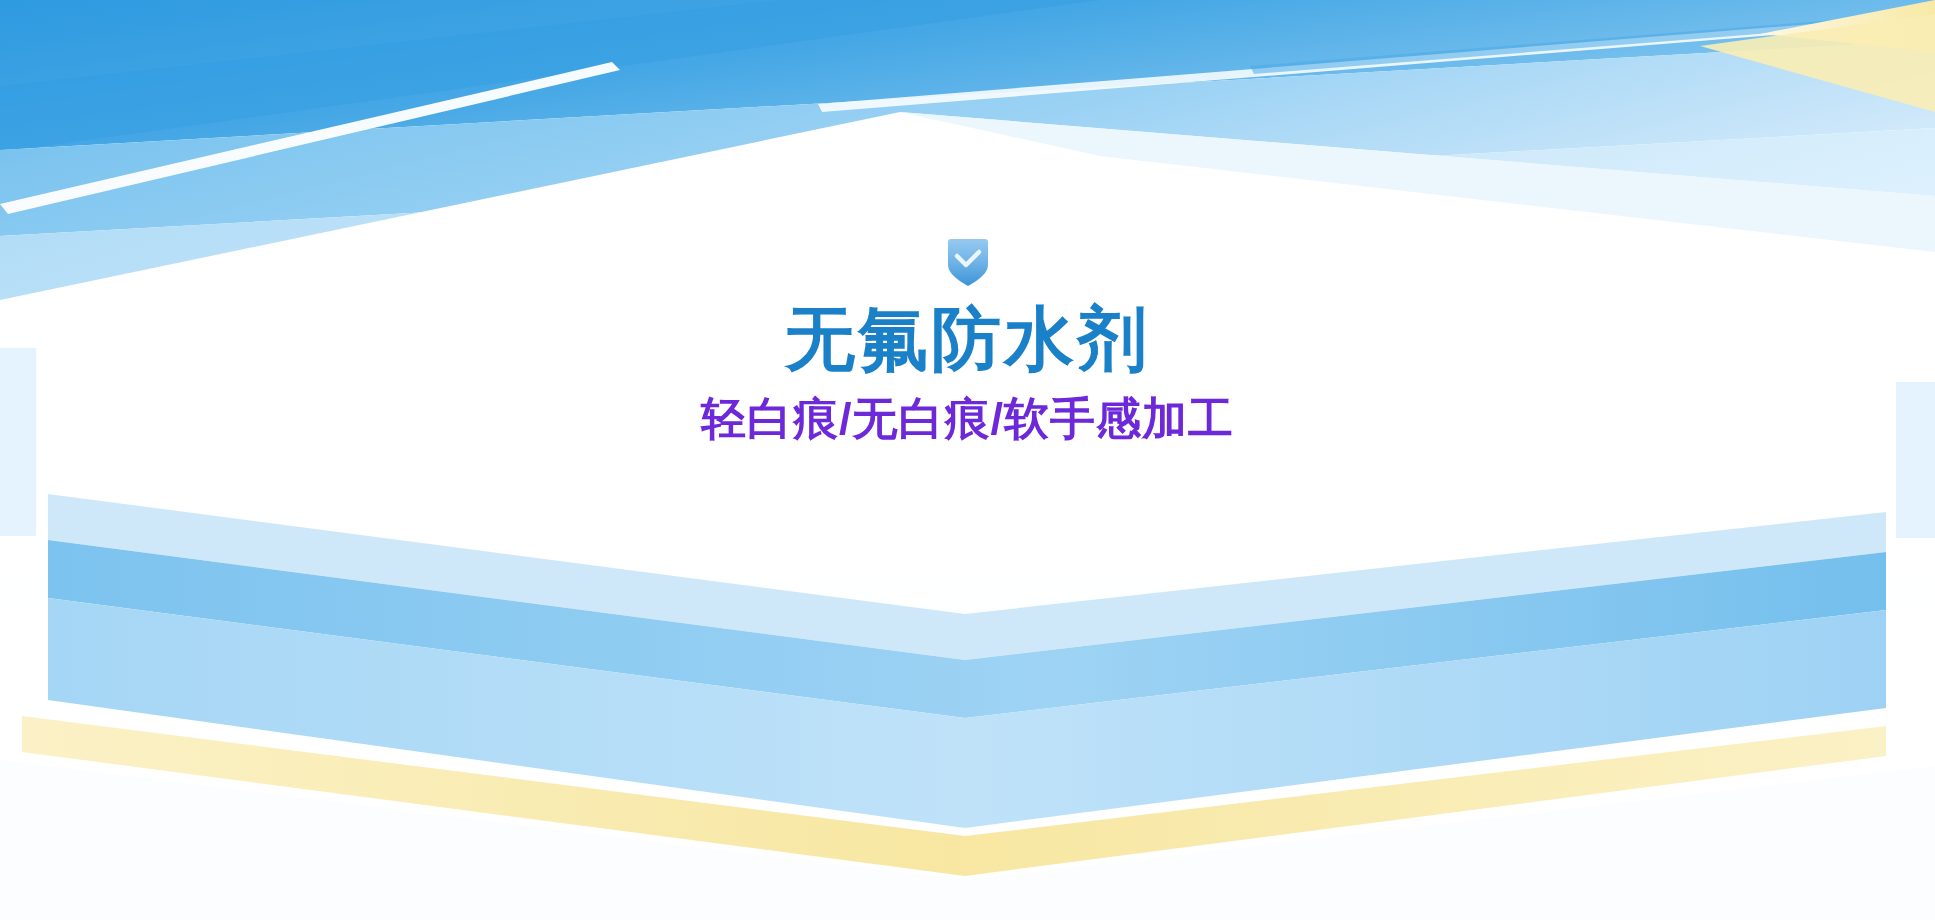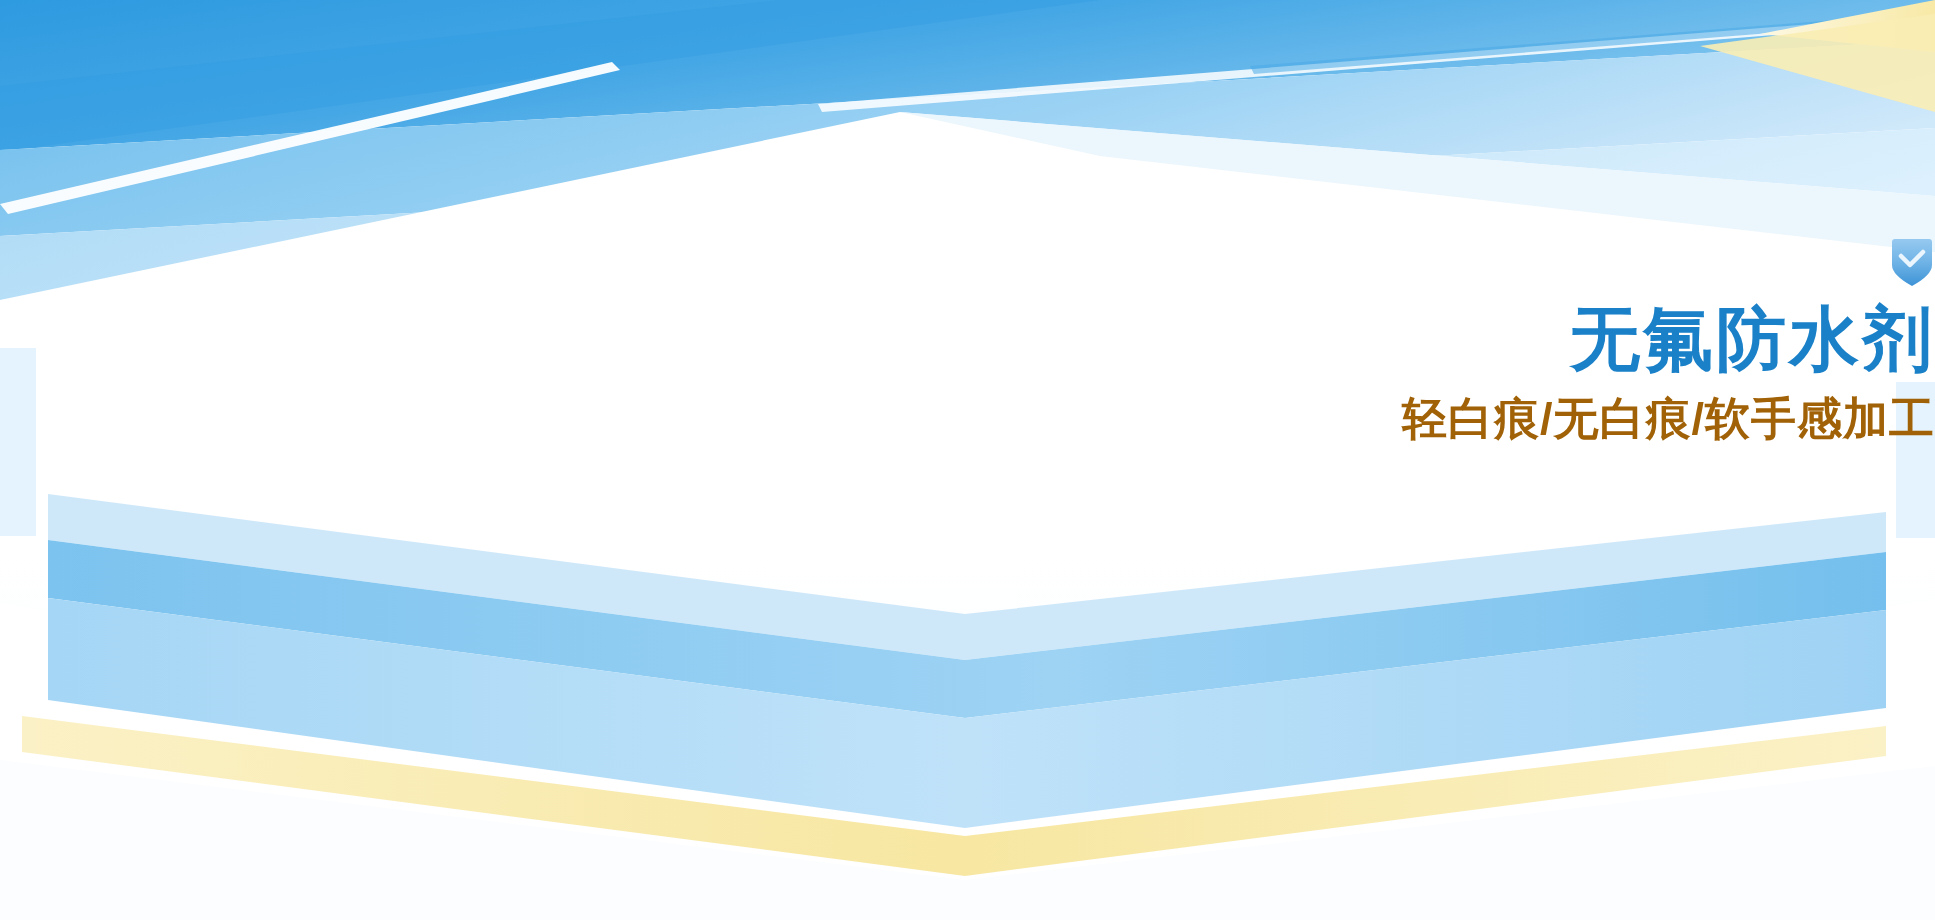--- a/index.html
+++ b/index.html
@@ -31,21 +31,21 @@
 
   
   .content {
     position: absolute;
     left: 0;
     right: 0;
     top: 0;
     height: 100%;
     display: flex;
     flex-direction: column;
-    align-items: flex-end;
+    align-items: center;
     pointer-events: none;
   }
 
   .badge-icon {
     margin-top: 238px;
     width: 46px;
     height: 50px;
     display: block;
     pointer-events: auto;
   }
@@ -60,21 +60,21 @@
     text-align: center;
     pointer-events: auto;
   }
 
   .subheadline {
     margin: 16px 0 0 0;
     font-size: 45px;
     line-height: 1.12;
     font-weight: bold;
     letter-spacing: 1px;
-    color: #a16207;
+    color: #6d28d9;
     text-align: center;
     pointer-events: auto;
   }
 </style>
 </head>
 <body>
 
 <div class="banner">
 
   <svg class="bg-art" viewBox="0 0 1935 920" preserveAspectRatio="none">

